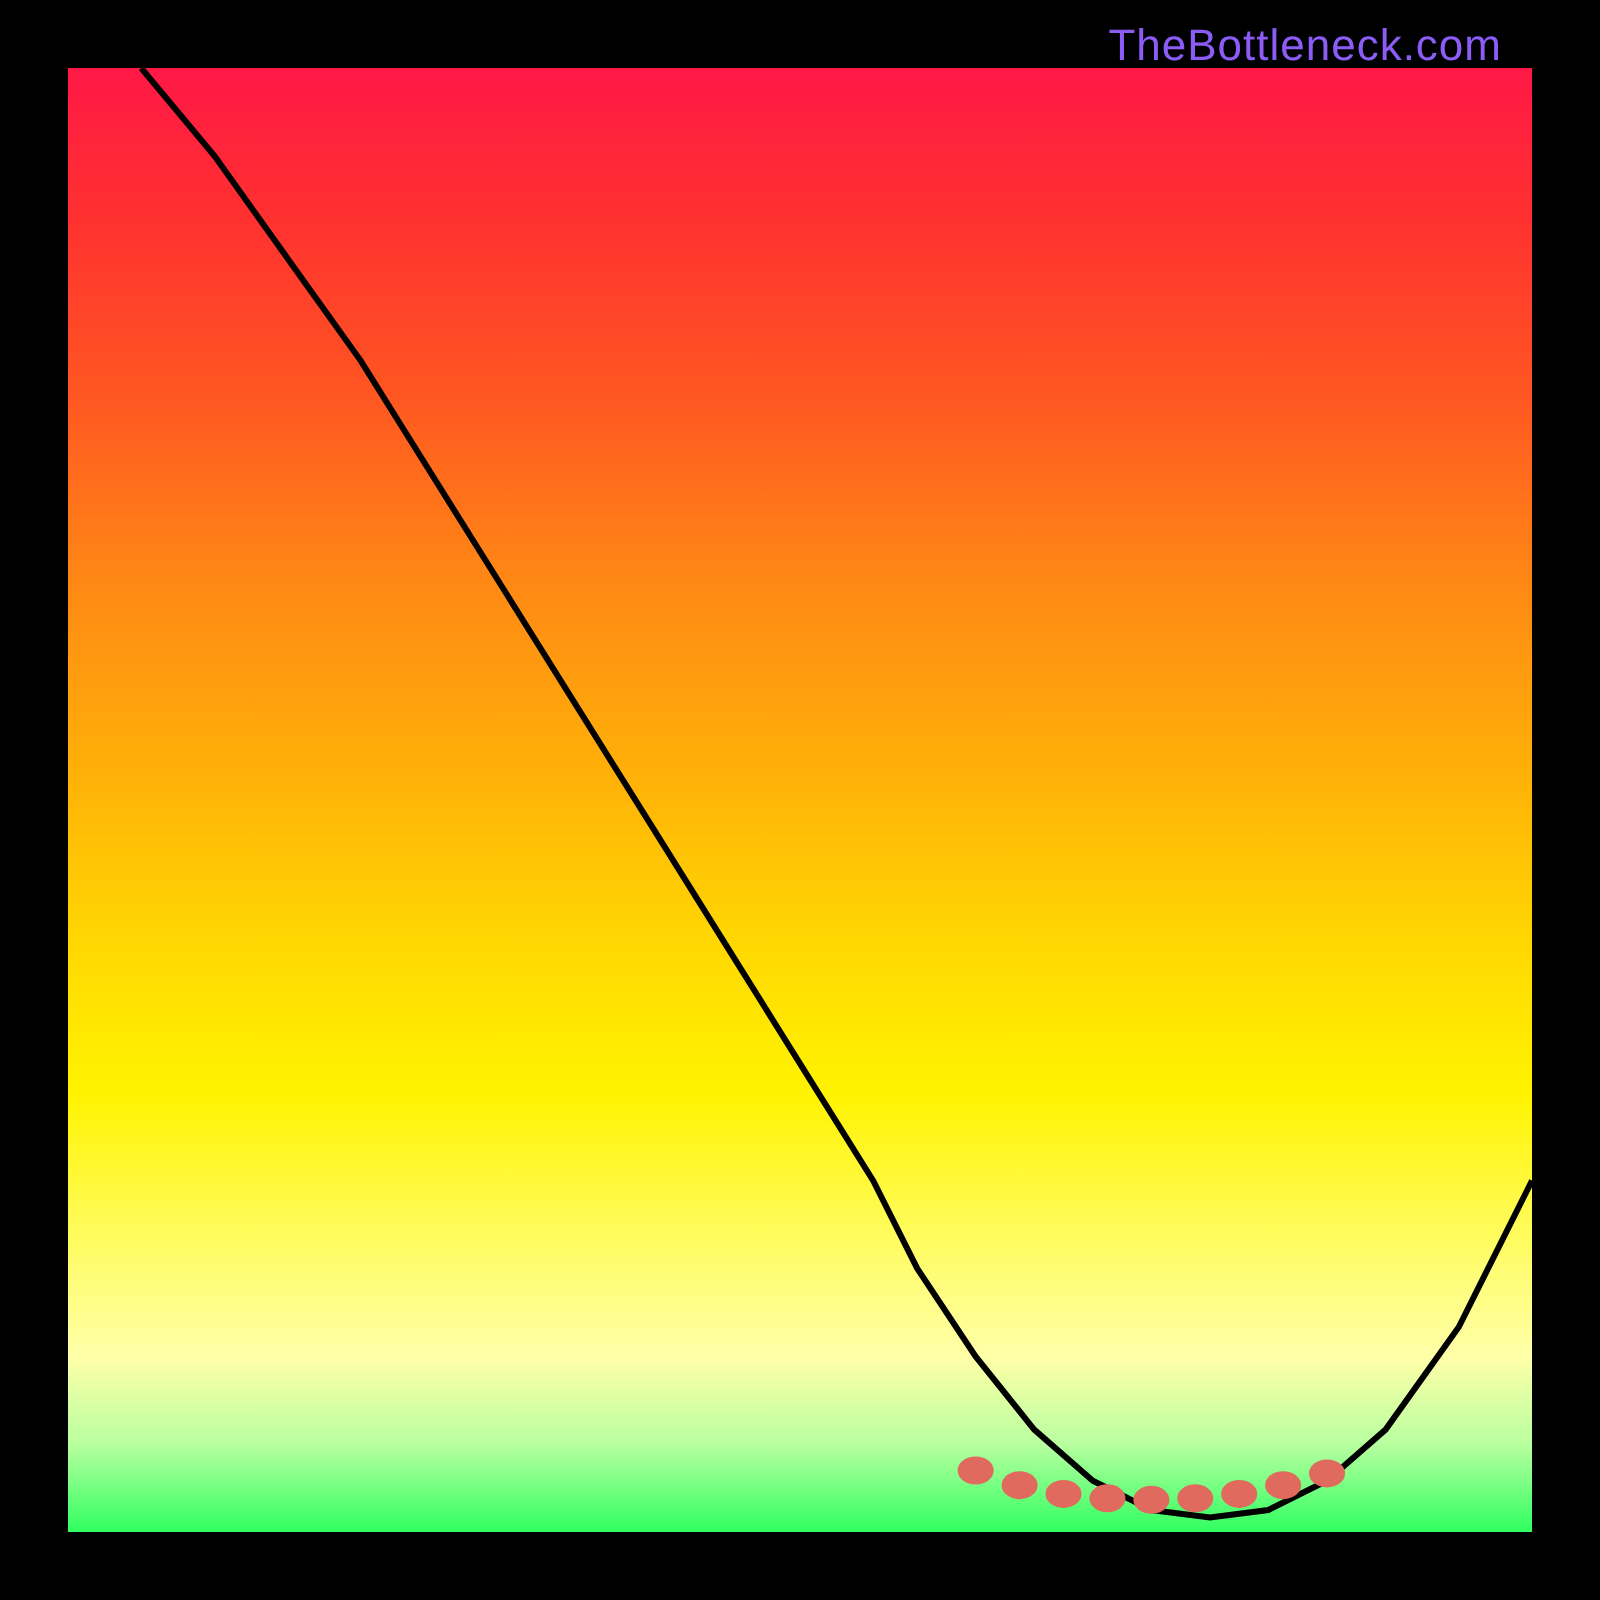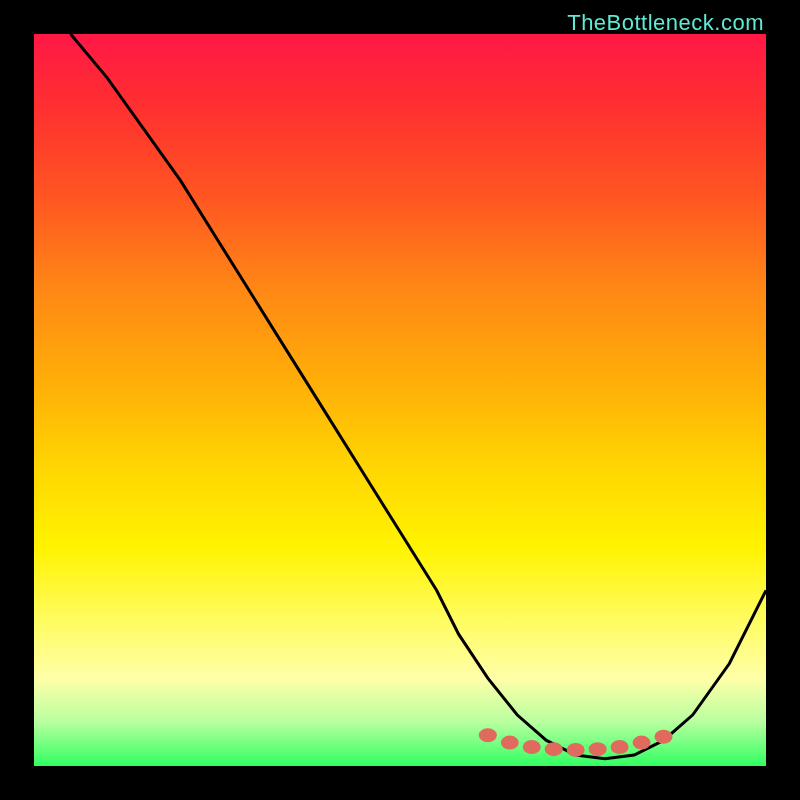--- a/index.html
+++ b/index.html
@@ -13,21 +13,21 @@
       #ff5522 22%,
       #ff8815 35%,
       #ffb008 48%,
       #ffd802 60%,
       #fff300 70%,
       #fffc60 80%,
       #ffffa8 88%,
       #b8ffa0 94%,
       #30ff60 100%);
   }
-  .watermark{position:absolute;right:36px;top:10px;color:#5eead4;font-size:22px;letter-spacing:0.5px;}
+  .watermark{position:absolute;right:49px;top:10px;color:#8b5cf6;font-size:22px;letter-spacing:0.5px;}
   svg.curve{position:absolute;left:0;top:0;width:100%;height:100%;}
   .dot{fill:#e06a5e;}
 </style>
 </head>
 <body>
 
 <div class="frame">
   <div class="plot">
     <div class="gradient"></div>
     <svg class="curve" viewBox="0 0 732 732" preserveAspectRatio="none">

